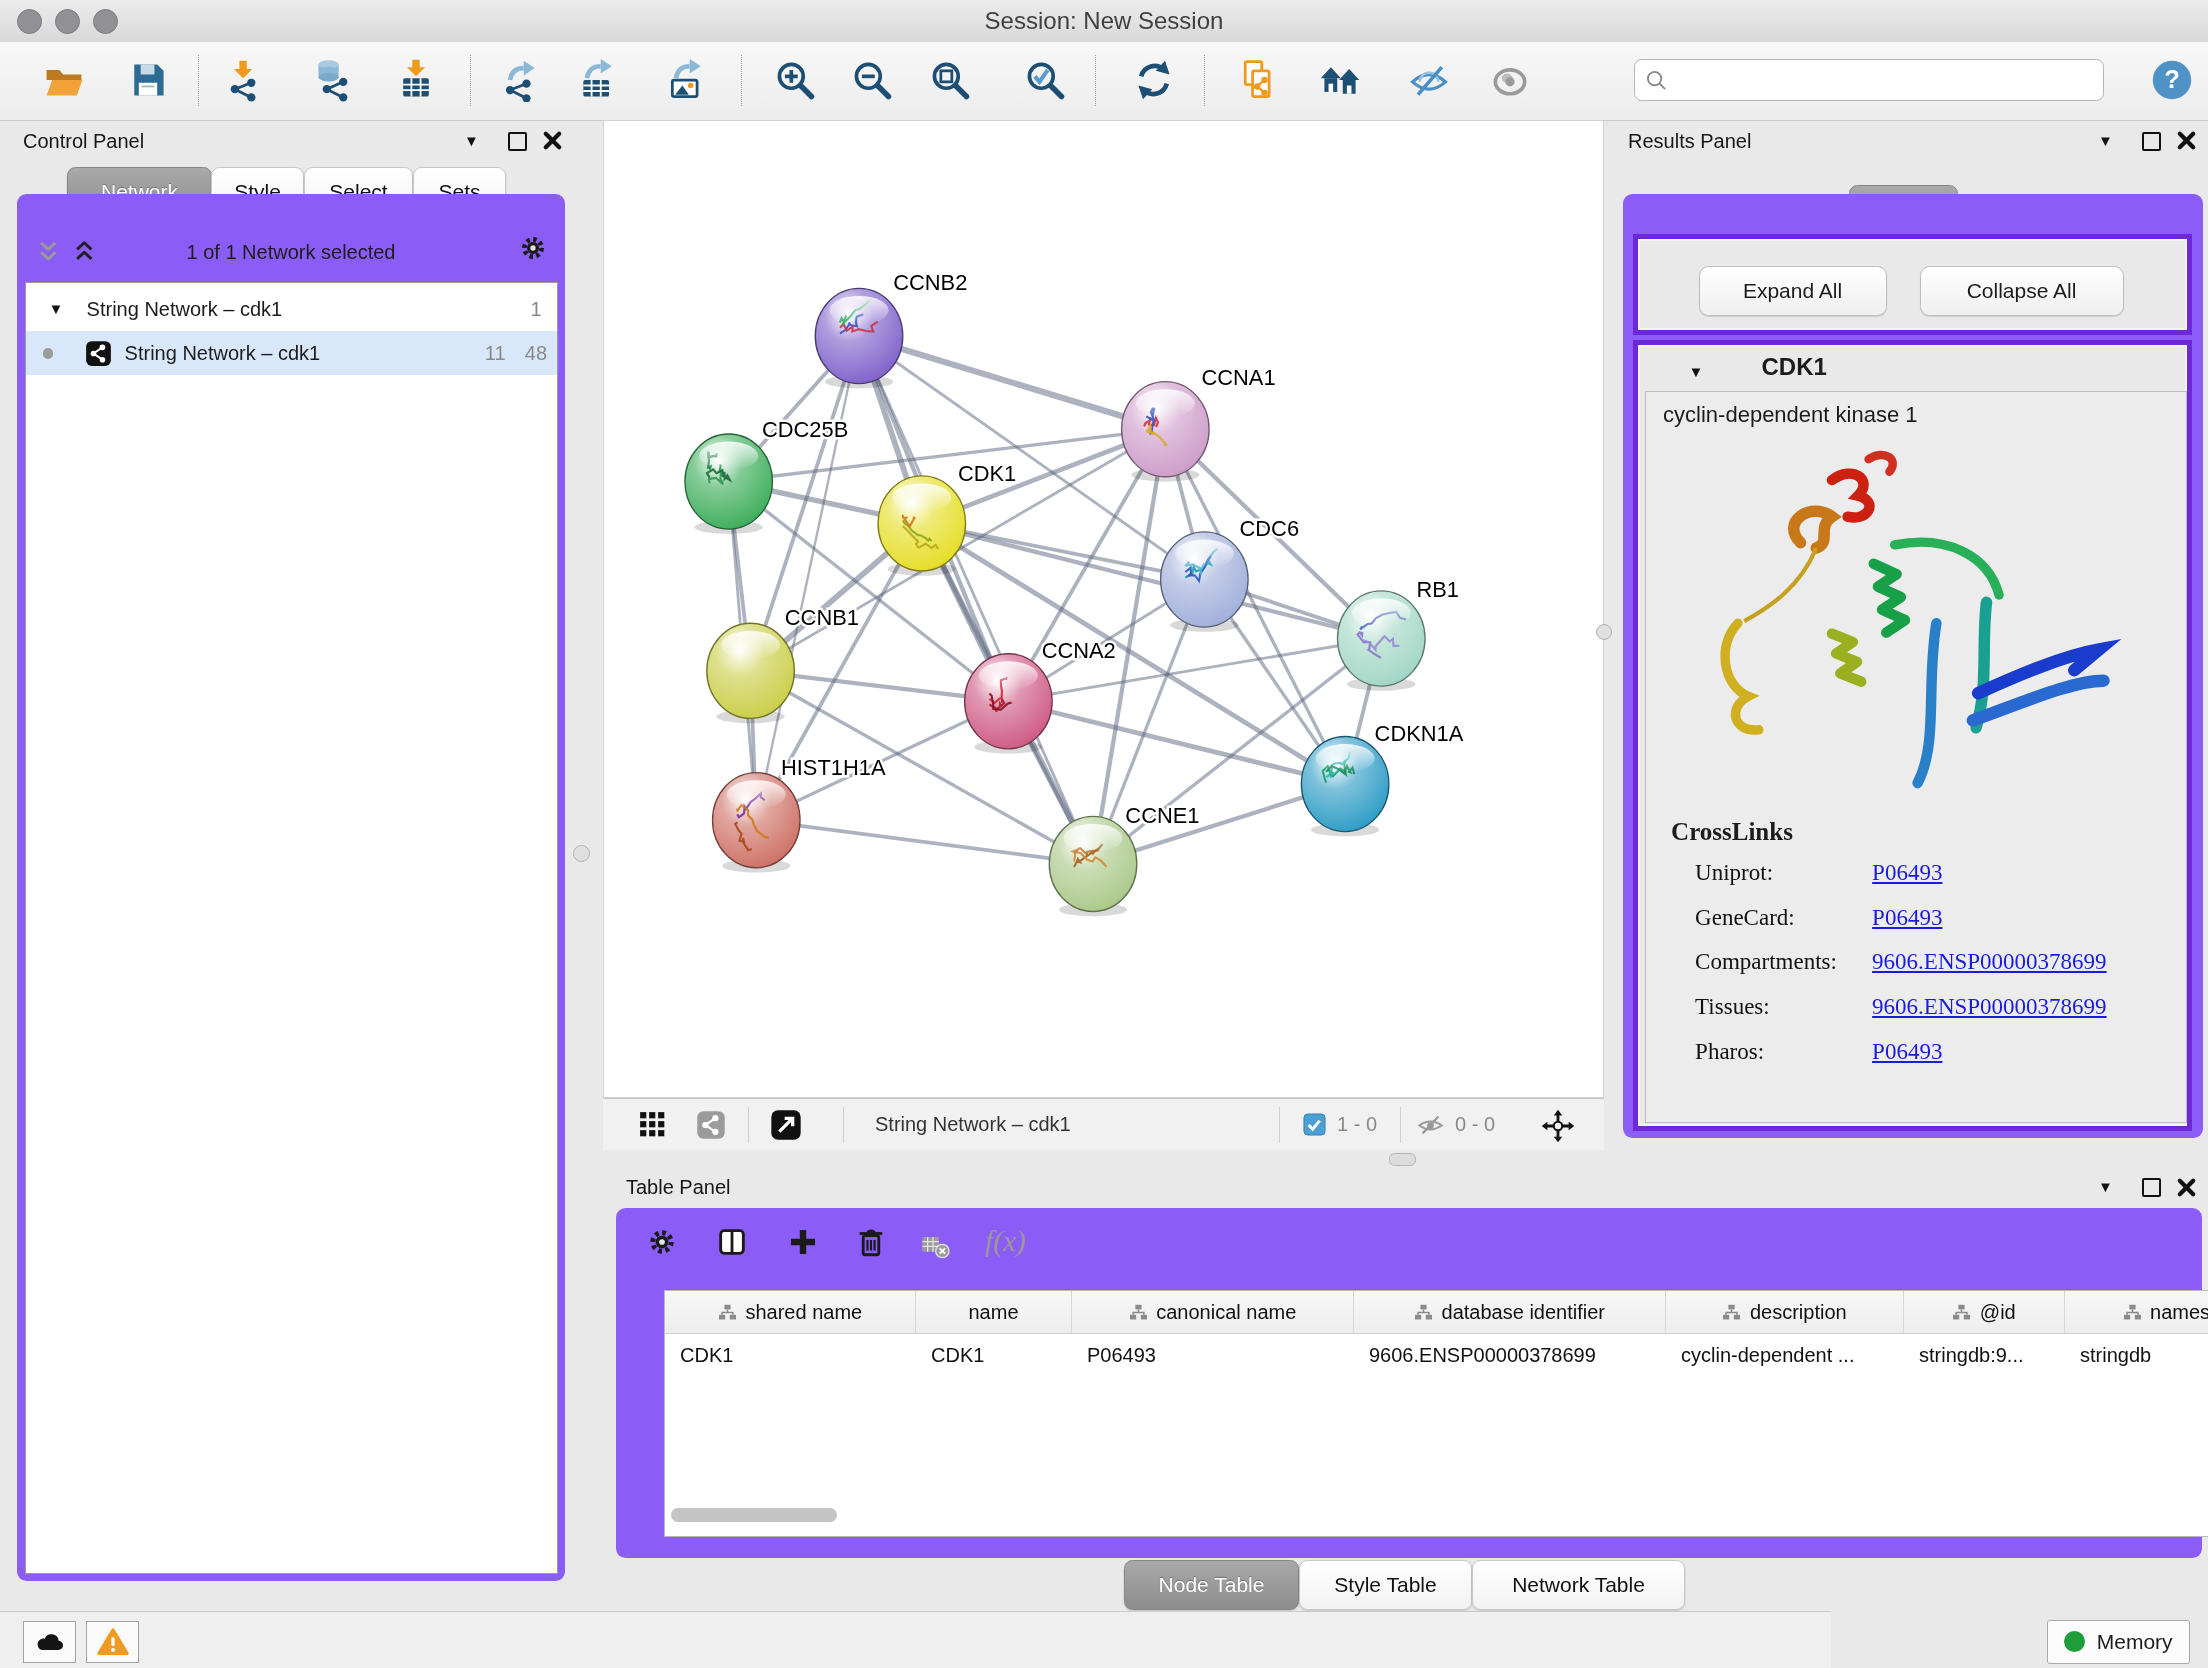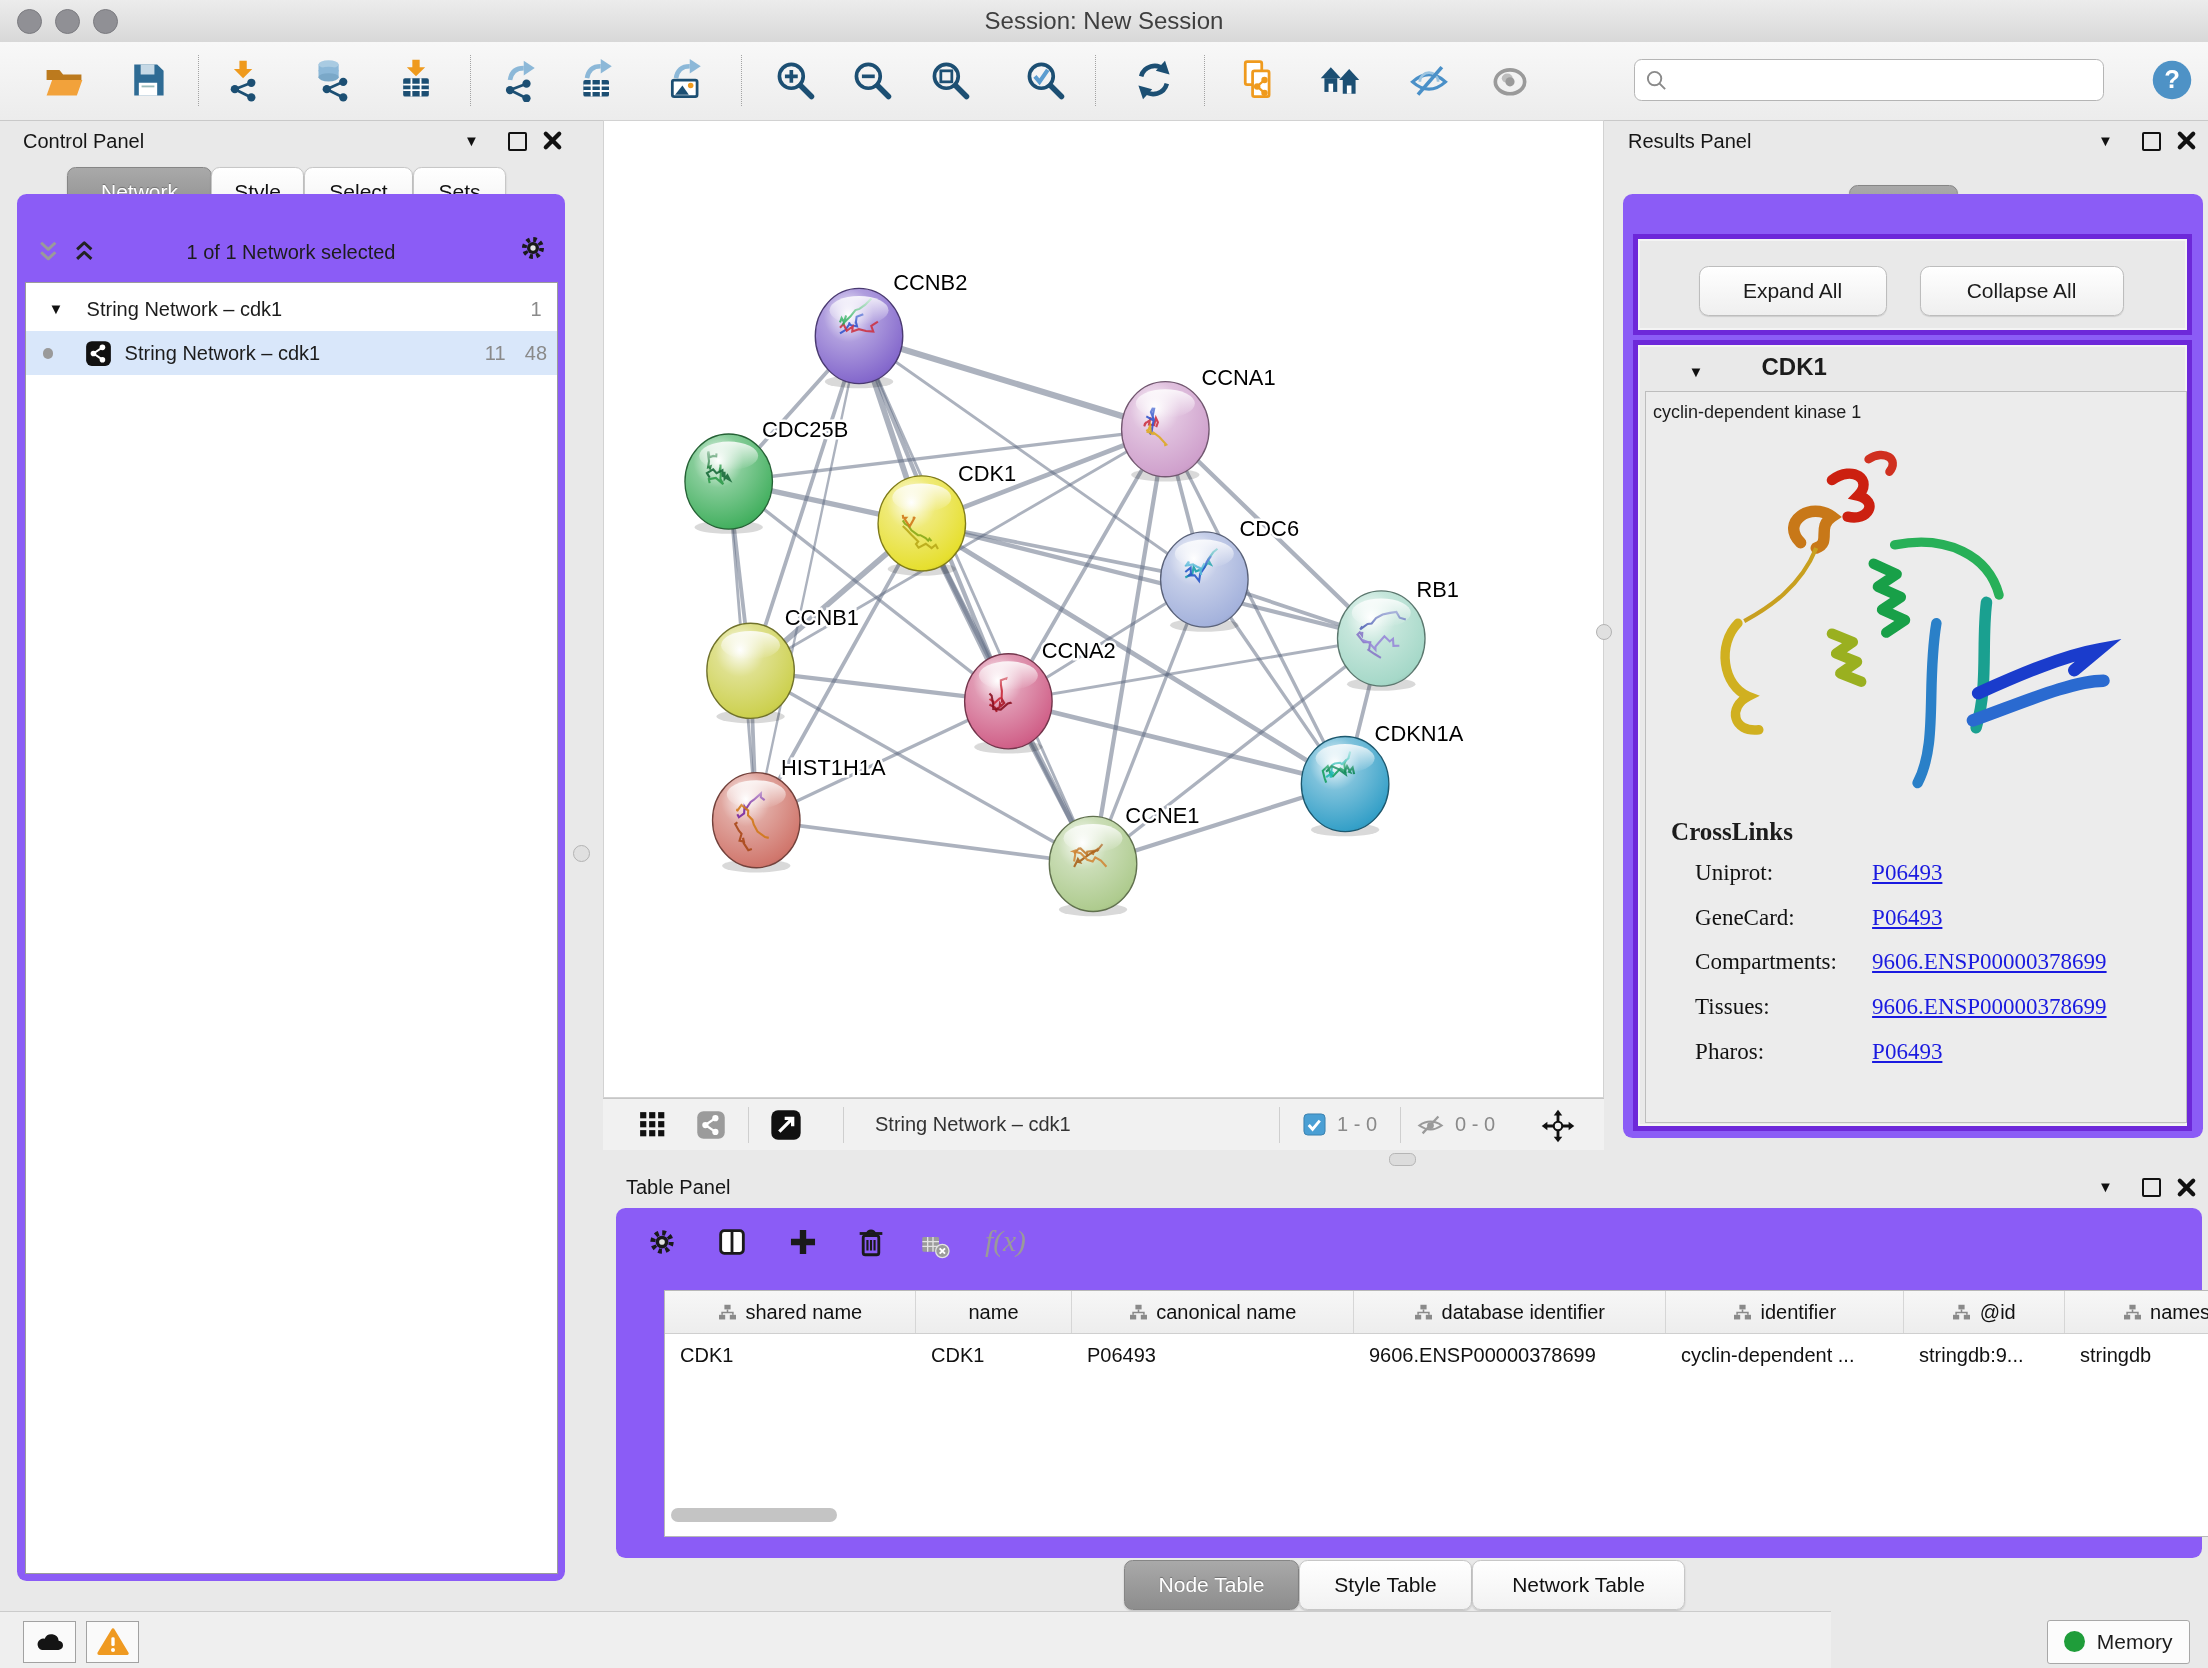--- a/index.html
+++ b/index.html
@@ -580,21 +580,21 @@
       <span>Expand All</span>
       </div>
     <div class="abs push" style="left:282px;top:27px;width:202px;height:48px">
       <span>Collapse All</span>
       </div>
   </div>
   <div class="abs etched" style="left:9.5px;top:146px;width:559px;height:791px;box-sizing:border-box">
     <span class="abs tri" style="left:51px;top:7.6px">▼</span>
     <span class="abs" style="left:124px;top:7.6px;font-size:24px;font-weight:bold">CDK1</span>
     <div class="abs" style="left:7.6px;top:46px;width:542px;height:732px;background:#ececec;border:1px solid #bdbdbd;box-sizing:border-box">
-      <span class="abs" style="left:7px;top:9.5px;font-size:18px">cyclin-dependent kinase 1</span>
+      <span class="abs" style="left:17px;top:9.5px;font-size:22px">cyclin-dependent kinase 1</span>
       <svg class="abs" style="left:27px;top:38px" width="485" height="376" viewBox="0 0 460 360">
         <path d="M185,28 C200,18 215,28 205,40" stroke="#d03020" stroke-width="8" fill="none" stroke-linecap="round"></path>
         <path d="M150,48 C170,33 190,48 175,63 C195,68 185,88 165,83" stroke="#cc2010" stroke-width="10" fill="none" stroke-linecap="round"></path>
         <path d="M120,108 C100,88 130,68 150,83 C135,93 150,108 135,113" stroke="#c87818" stroke-width="11" fill="none" stroke-linecap="round"></path>
         <path d="M60,185 C40,205 45,245 70,255 C50,265 55,290 80,287" stroke="#d0b020" stroke-width="9" fill="none" stroke-linecap="round"></path>
         <path d="M150,195 l20,8 l-16,11 l20,8 l-16,11 l20,8" stroke="#9ab020" stroke-width="10" fill="none" stroke-linecap="round" stroke-linejoin="round"></path>
         <path d="M190,128 l22,10 l-18,12 l22,10 l-18,12 l22,10 l-18,12" stroke="#18a048" stroke-width="10" fill="none" stroke-linecap="round" stroke-linejoin="round"></path>
         <path d="M210,110 C260,100 300,120 310,158" stroke="#28b058" stroke-width="9" fill="none" stroke-linecap="round"></path>
         <path d="M298,165 C293,205 300,245 288,285" stroke="#1aa090" stroke-width="11" fill="none" stroke-linecap="round"></path>
         <path d="M250,185 C240,245 252,300 232,338" stroke="#2a80c8" stroke-width="10" fill="none" stroke-linecap="round"></path>
@@ -684,21 +684,21 @@
         </svg>
         <span>database identifier</span>
       </div>
       <div class="th" style="width: 238px;">
         <svg width="19" height="17" viewBox="0 0 24 22">
     <rect x="8" y="1" width="8" height="6" fill="#8a8a8a"></rect>
           <rect x="1" y="14" width="8" height="6" fill="#8a8a8a"></rect>
     <rect x="15" y="14" width="8" height="6" fill="#8a8a8a"></rect>
     <path d="M12,7 v4 M5,14 v-3 h14 v3" stroke="#8a8a8a" stroke-width="2" fill="none"></path>
         </svg>
-        <span>identifier</span>
+        <span>description</span>
       </div>
       <div class="th" style="width: 161px;">
         <svg width="19" height="17" viewBox="0 0 24 22">
     <rect x="8" y="1" width="8" height="6" fill="#8a8a8a"></rect>
           <rect x="1" y="14" width="8" height="6" fill="#8a8a8a"></rect>
     <rect x="15" y="14" width="8" height="6" fill="#8a8a8a"></rect>
     <path d="M12,7 v4 M5,14 v-3 h14 v3" stroke="#8a8a8a" stroke-width="2" fill="none"></path>
         </svg>
         <span>@id</span>
       </div>

